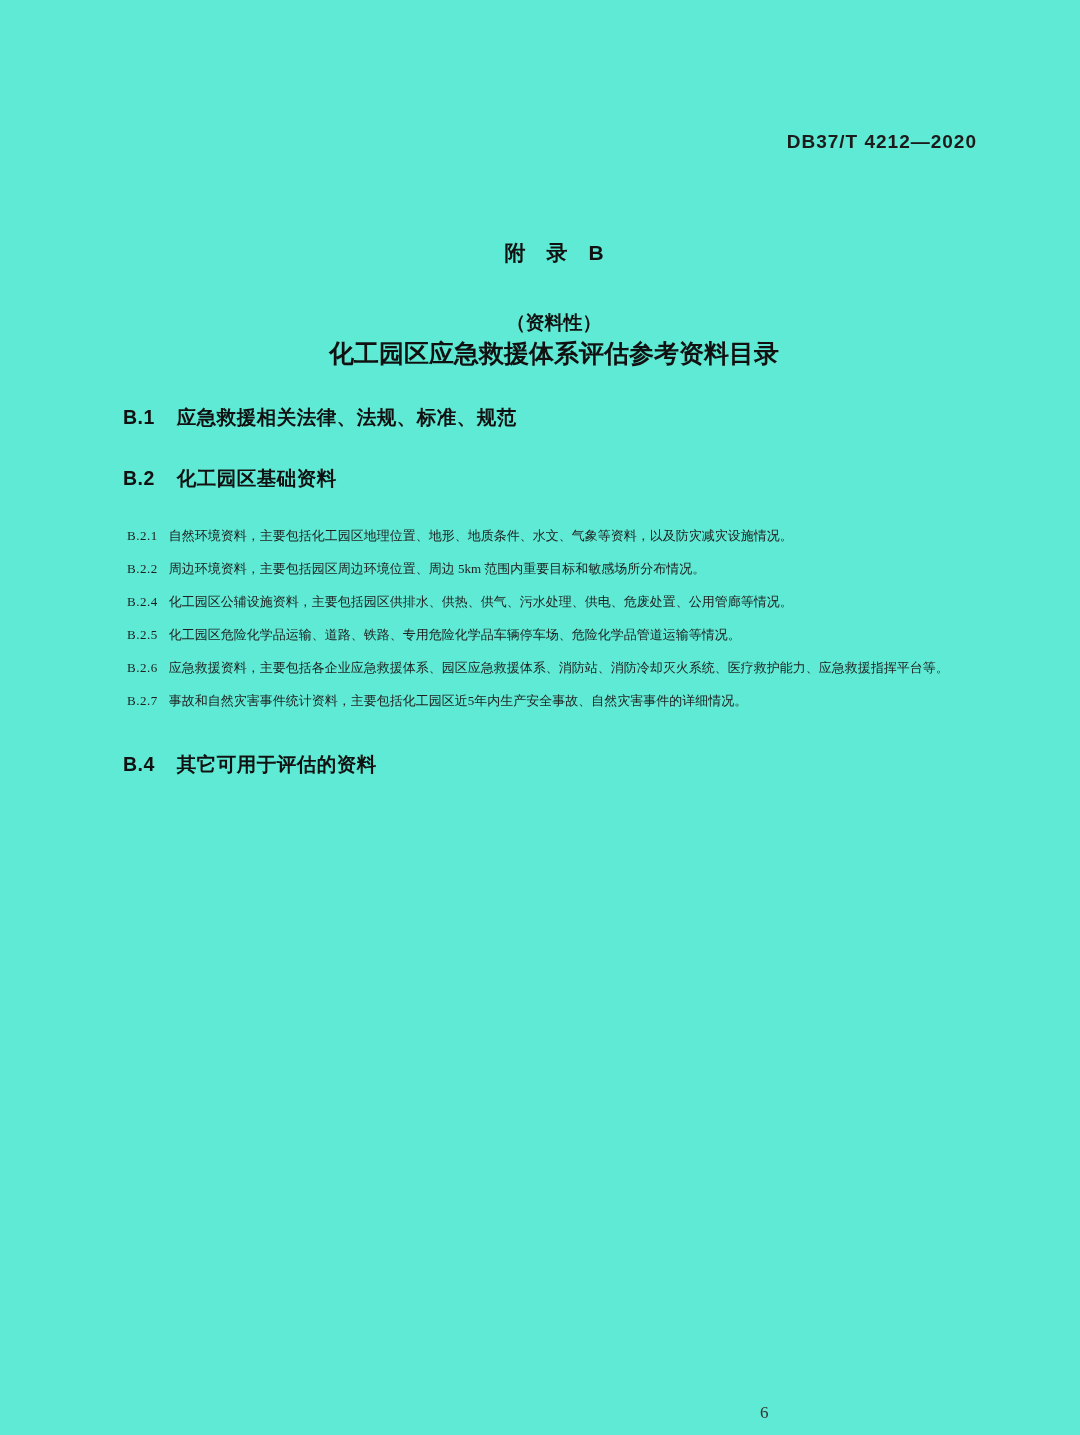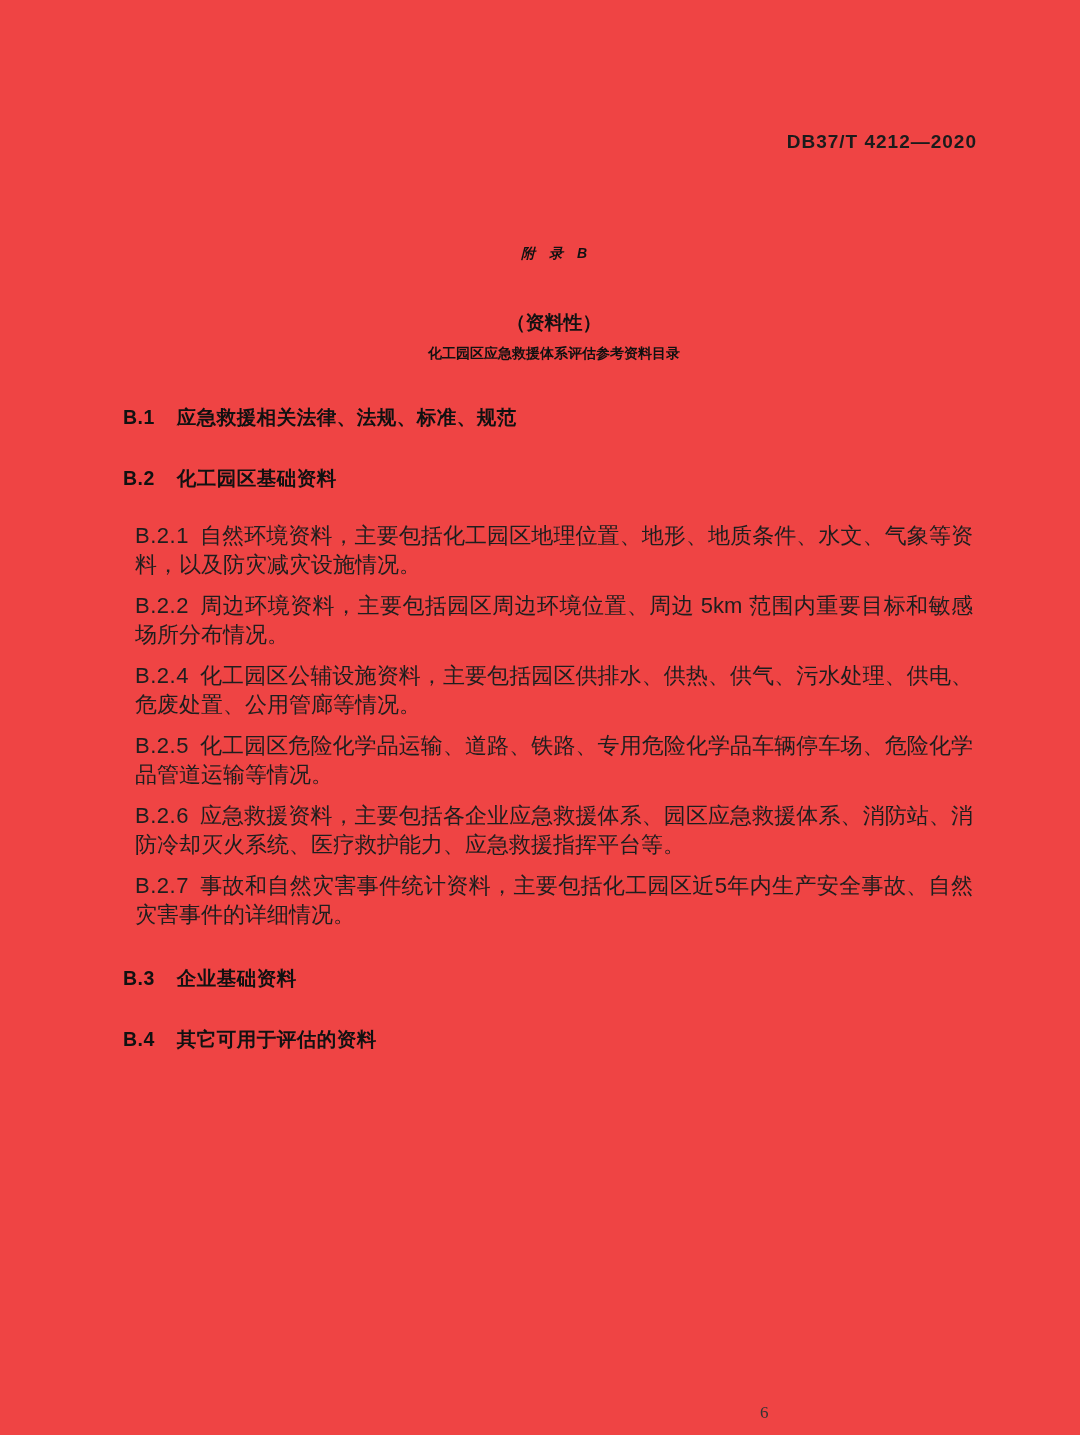--- a/index.html
+++ b/index.html
@@ -4,21 +4,21 @@
 <style>
   html, body {
     margin: 0;
     padding: 0;
     background: #ffffff;
   }
   .page {
     position: relative;
     width: 1080px;
     height: 1435px;
-    background: #ef4444;
+    background: #5eead4;
     color: #1c1c1c;
     overflow: hidden;
   }
   .doc-code {
     position: absolute;
     top: 131px;
     right: 103px;
     font-family: "Liberation Sans", sans-serif;
     font-size: 19px;
     font-weight: 600;
@@ -32,31 +32,30 @@
     width: 862px;
     top: 238px;
   }
   .title-block {
     text-align: center;
     font-family: "Liberation Sans", sans-serif;
     font-weight: bold;
     color: #111111;
   }
   .title-line1 {
-    font-size: 14px;
+    font-size: 21px;
     line-height: 30px;
-    font-style: italic;
   }
   .title-line2 {
     font-size: 19px;
     line-height: 30px;
     margin-top: 40px;
   }
   .title-line3 {
-    font-size: 14px;
+    font-size: 25px;
     line-height: 30px;
   }
   .section-heading {
     margin: 37px 0 0 0;
     font-family: "Liberation Sans", sans-serif;
     font-size: 19.5px;
     font-weight: bold;
     color: #111111;
     line-height: 24px;
     letter-spacing: 0.5px;
@@ -65,23 +64,23 @@
     display: inline-block;
     margin-right: 22px;
   }
   .clauses {
     margin-top: 31px;
   }
   .clauses-tight {
     margin-top: 29px;
   }
   .clause {
-    margin: 12px;
-    font-family: Liberation Sans, sans-serif;
-    font-size: 22px;
+    margin: 4px;
+    font-family: Liberation Serif, serif;
+    font-size: 13px;
     line-height: 29px;
     text-align: justify;
     color: #1e1e1e;
   }
   .clause .clause-id {
     display: inline-block;
     margin-right: 11px;
     letter-spacing: 0.5px;
   }
   .page-number {
@@ -136,23 +135,20 @@
         <span class="clause-id">B.2.5</span><span>化工园区危险化学品运输、道路、铁路、专用危险化学品车辆停车场、危险化学品管道运输等情况。</span>
       </p>
       <p class="clause">
         <span class="clause-id">B.2.6</span><span>应急救援资料，主要包括各企业应急救援体系、园区应急救援体系、消防站、消防冷却灭火系统、医疗救护能力、应急救援指挥平台等。</span>
       </p>
       <p class="clause">
         <span class="clause-id">B.2.7</span><span>事故和自然灾害事件统计资料，主要包括化工园区近5年内生产安全事故、自然灾害事件的详细情况。</span>
       </p>
     </div>
 
-    <h3 class="section-heading">
-      <span class="sec-id">B.3</span><span>企业基础资料</span>
-    </h3>
 
     <div class="clauses clauses-tight">
     </div>
 
     <h3 class="section-heading">
       <span class="sec-id">B.4</span><span>其它可用于评估的资料</span>
     </h3>
 
   </div>
 

